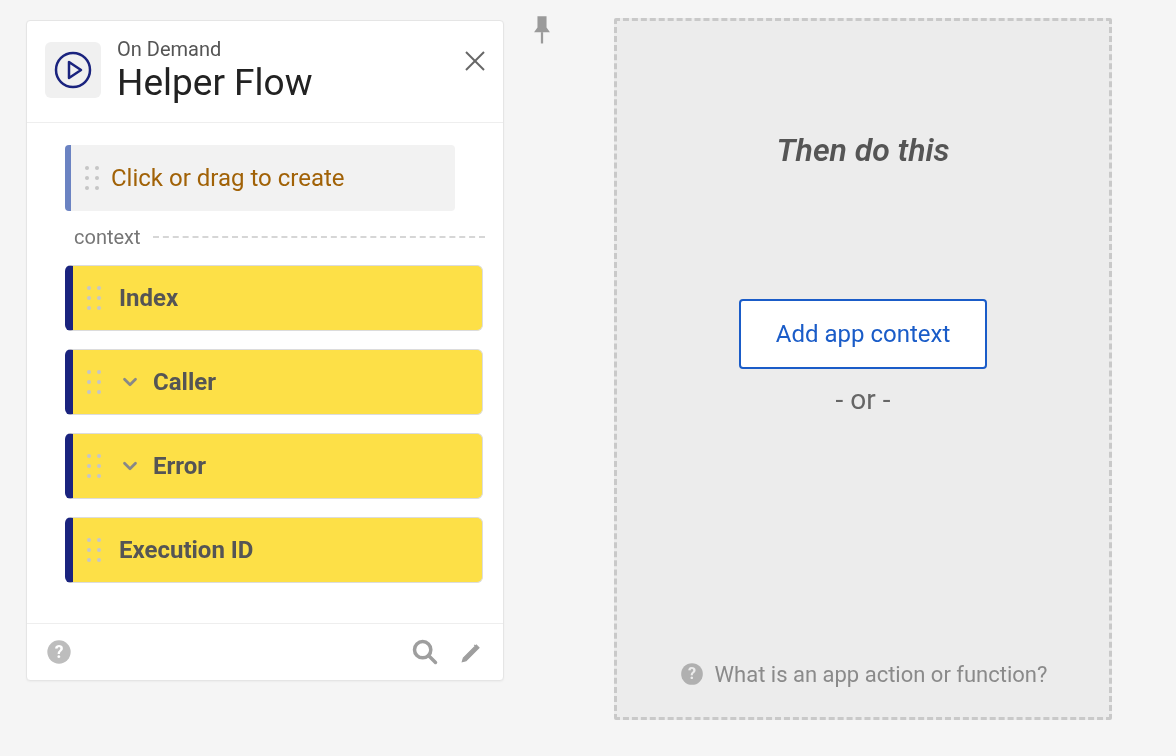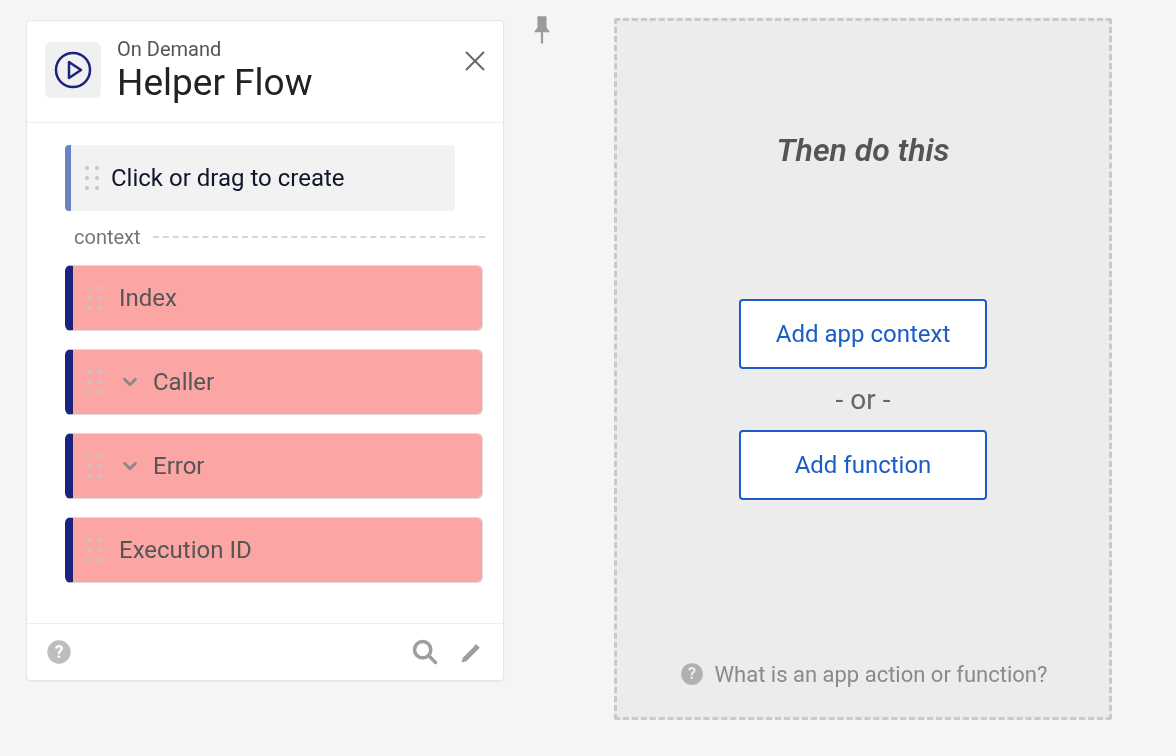--- a/index.html
+++ b/index.html
@@ -98,21 +98,21 @@
   }
   .drag-handle .dot {
     width: 4px;
     height: 4px;
     background: #c6c6c6;
     border-radius: 50%;
   }
 
   .create-text {
     font-size: 24px;
-    color: #0f172a;
+    color: #a16207;
   }
 
   .section-label-row {
     display: flex;
     align-items: center;
     margin: 8px 0 16px 0;
   }
   .section-label {
     font-size: 20px;
     color: #767676;
@@ -121,30 +121,31 @@
   }
   .dash-line {
     flex: 1;
     border-top: 2px dashed #d6d6d6;
     height: 0;
   }
 
   .field-row {
     display: flex;
     align-items: center;
-    background: #fca5a5;
+    background: #fde047;
     border: 1px solid #dcdcdc;
     border-radius: 6px;
     height: 66px;
     width: 418px;
     margin-left: 14px;
     margin-bottom: 18px;
     border-left: 8px solid #1a237e;
     padding-left: 0;
     cursor: grab;
+    font-weight: bold;
   }
 
   .chevron {
     margin-right: 12px;
     margin-left: 6px;
     display: inline-flex;
   }
 
   .field-label {
     font-size: 24px;
@@ -390,23 +391,20 @@
   </svg>
 </div>
 
 <div class="action-panel">
   <div class="panel-heading">Then do this</div>
 
   <div class="outline-btn">
     <span>Add app context</span>
   </div>
   <div class="action-or">- or -</div>
-  <div class="outline-btn">
-    <span>Add function</span>
-  </div>
 
   <div class="help-row">
     <svg width="26" height="26" viewBox="0 0 24 24">
       <circle cx="12" cy="12" r="10" fill="#b0b0b0"></circle>
       <text x="12" y="17" text-anchor="middle" font-size="15" font-weight="bold" fill="#ececec">?</text>
     </svg>
     <span class="help-text">What is an app action or function?</span>
   </div>
 </div>
 

